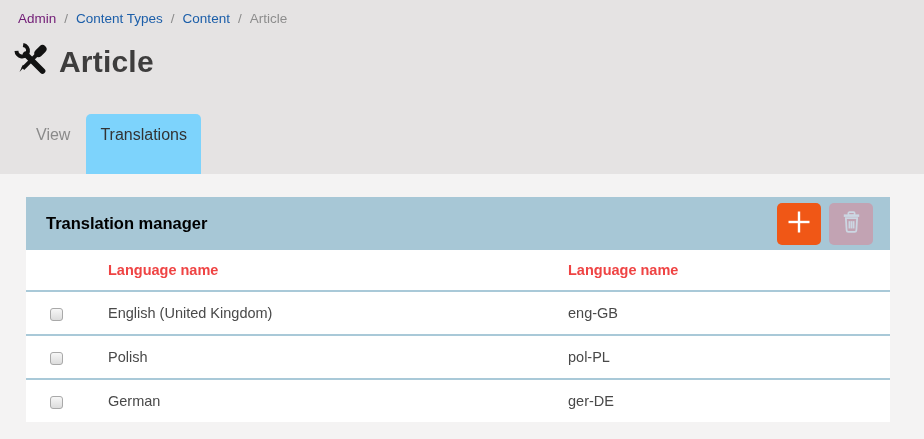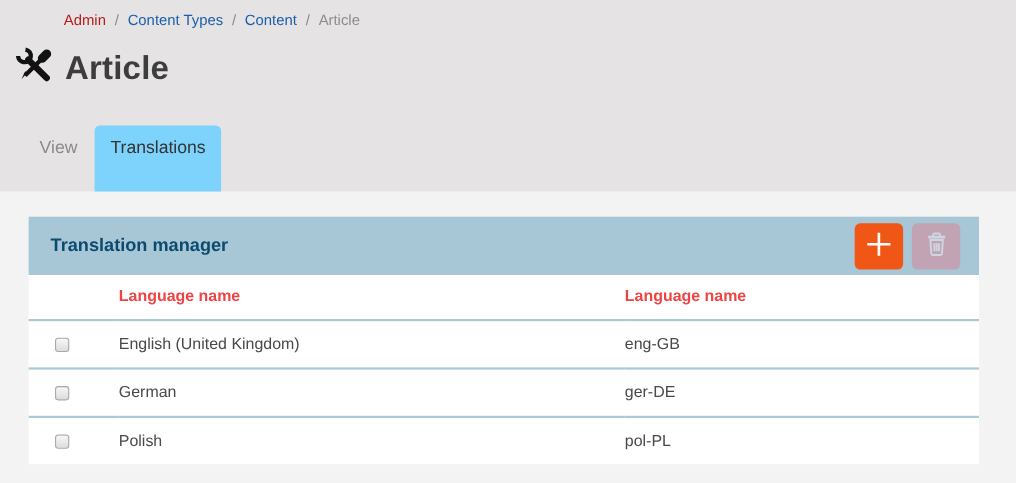--- a/index.html
+++ b/index.html
@@ -20,21 +20,21 @@
 
   
   .breadcrumb {
     padding: 11px 18px 0 18px;
     font-size: 13.5px;
     color: #4a4a4a;
   }
   .bc-sep { color: #8b8b8b; margin: 0 8px; }
   .bc-item.link { color: #1b5ea9; cursor: pointer; }
   .bc-item.current { color: #8d8d8d; }
-  .bc-item.text { color: #b91c1c; margin-left: 40px; }
+  .bc-item.text { color: #701a75; }
 
   
   .title-row {
     display: flex;
     align-items: center;
     margin: 15px 0 0 13px;
   }
   .title-row h1 {
     margin: 0 0 0 9px;
     font-size: 30px;
@@ -74,21 +74,21 @@
     height: 53px;
     background: #a7c7d6;
     display: flex;
     align-items: center;
   }
   .card-title {
     flex: 1;
     margin-left: 20px;
     font-size: 16.5px;
     font-weight: bold;
-    color: #0c4a6e;
+    color: #000000;
   }
   .header-btns { display: flex; gap: 8px; margin-right: 17px; }
   .btn {
     width: 44px; height: 42px;
     border: none; border-radius: 5px;
     display: flex; align-items: center; justify-content: center;
     padding: 0; cursor: pointer;
   }
   .btn-add { background: #f05716; }
   .btn-del { background: #c2a3b3; cursor: default; }
@@ -197,25 +197,25 @@
         </tr>
       </thead>
       <tbody>
           <tr>
             <td><input type="checkbox" style=""></td>
             <td>English (United Kingdom)</td>
             <td>eng-GB</td>
           </tr>
           <tr>
             <td><input type="checkbox" style=""></td>
+            <td>Polish</td>
+            <td>pol-PL</td>
+          </tr>
+          <tr>
+            <td><input type="checkbox" style=""></td>
             <td>German</td>
             <td>ger-DE</td>
           </tr>
-          <tr>
-            <td><input type="checkbox" style=""></td>
-            <td>Polish</td>
-            <td>pol-PL</td>
-          </tr>
         </tbody>
     </table>
 
   </div>
 </div>
 
 </body></html>

